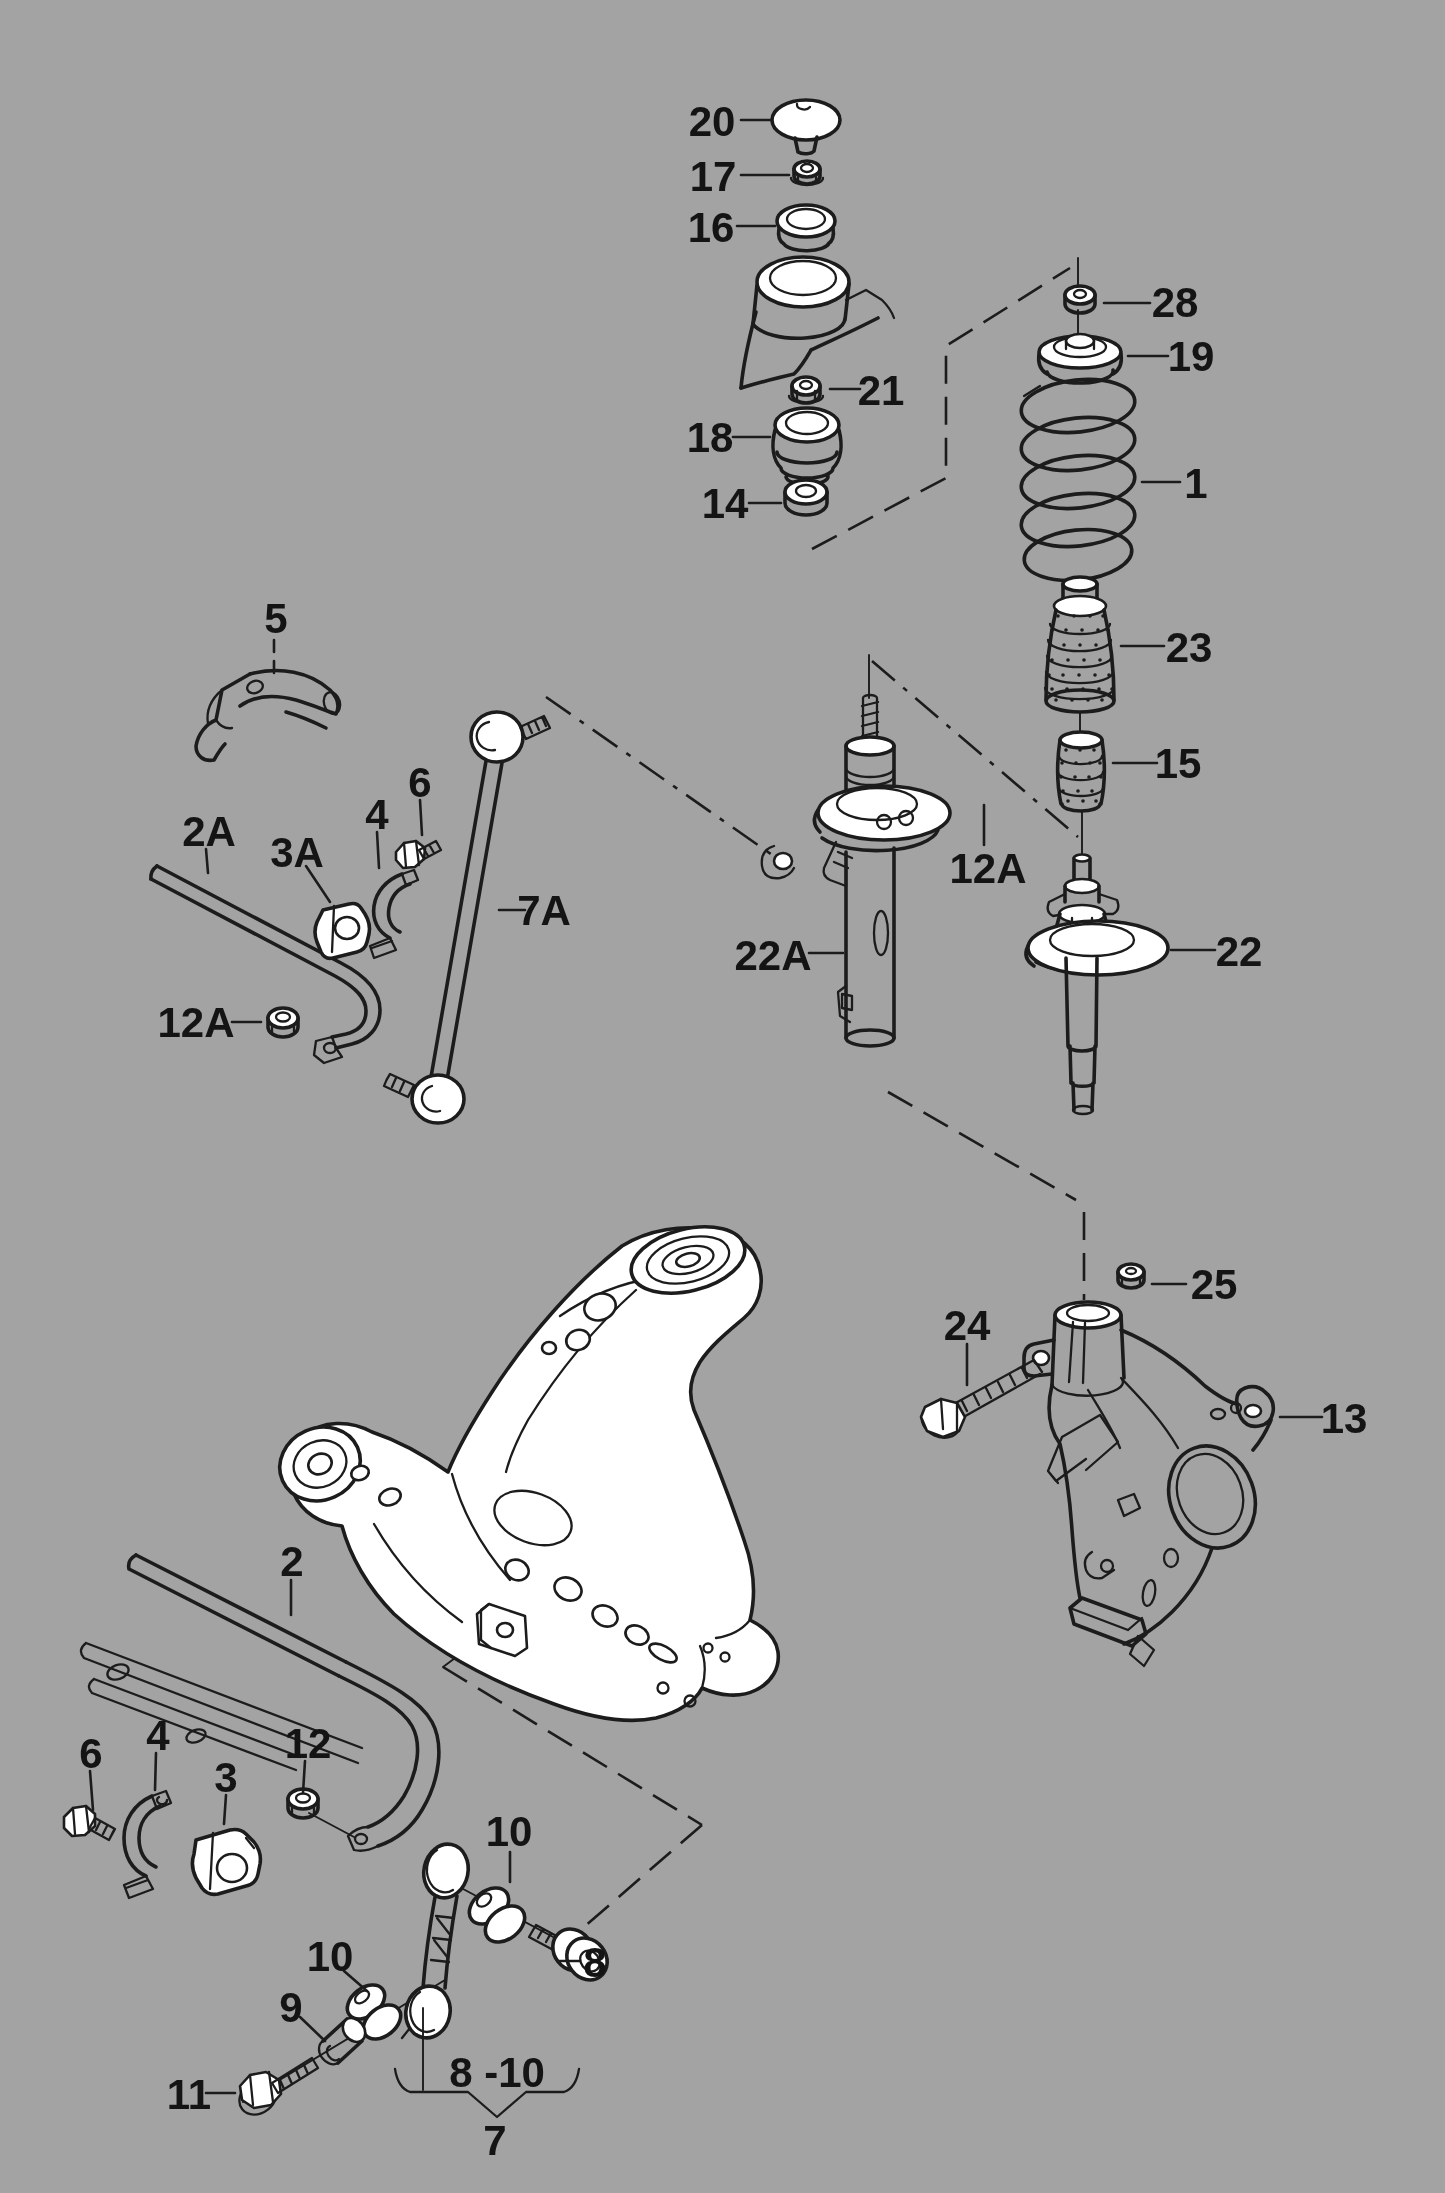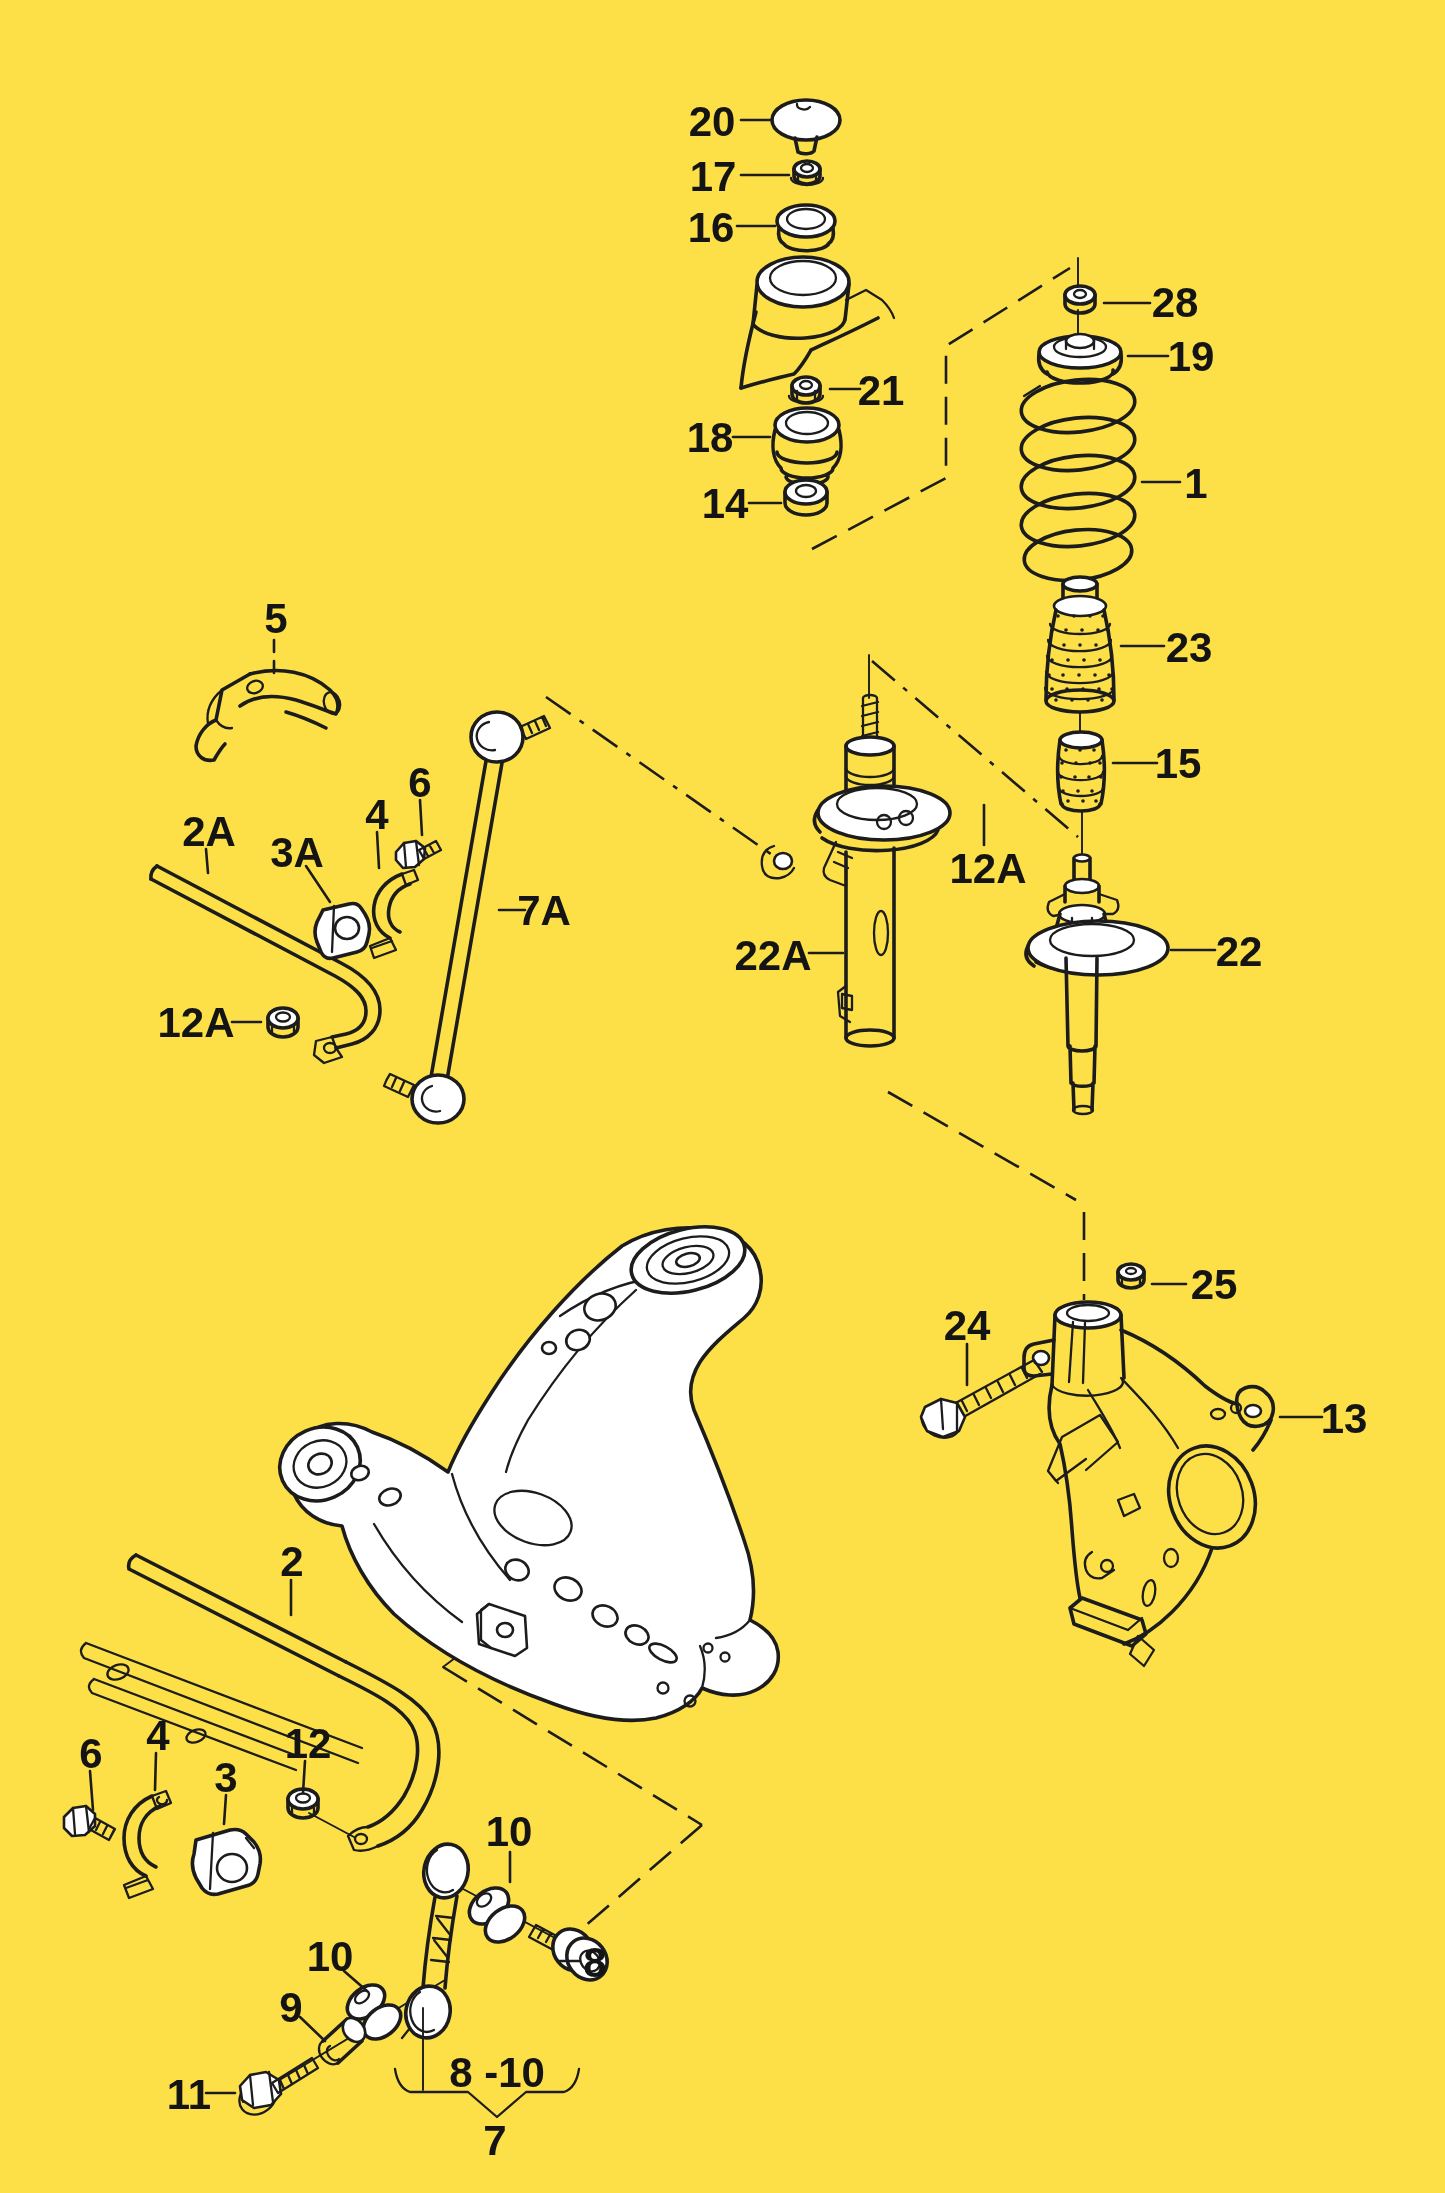--- a/index.html
+++ b/index.html
@@ -1,16 +1,16 @@
 <!DOCTYPE html>
 <html><head>
 <meta charset="utf-8">
 <style>
   html,body{margin:0;padding:0;background:#e8e8e8;}
-  .stage{position:relative;width:1445px;height:2193px;background:#fde047;margin:0 auto;
+  .stage{position:relative;width:1445px;height:2193px;background:#a3a3a3;margin:0 auto;
          font-family:"Liberation Sans",sans-serif;overflow:hidden;}
   svg{position:absolute;left:0;top:0;}
   .ln  {fill:none;stroke:#1c1c1c;stroke-width:3.6;stroke-linecap:round;stroke-linejoin:round;}
   .ln2 {fill:none;stroke:#1c1c1c;stroke-width:2.3;stroke-linecap:round;stroke-linejoin:round;}
   .thin{fill:none;stroke:#1c1c1c;stroke-width:1.9;stroke-linecap:round;}
   .wf  {fill:#ffffff;stroke:#1c1c1c;stroke-width:3.6;stroke-linejoin:round;}
   .wf2 {fill:#ffffff;stroke:#1c1c1c;stroke-width:2.6;stroke-linejoin:round;}
   .dsh {fill:none;stroke:#1c1c1c;stroke-width:2.6;stroke-dasharray:28 13;}
   .dshd{fill:none;stroke:#1c1c1c;stroke-width:2.6;stroke-dasharray:30 11 5 11;}
   .lbl {font-family:"Liberation Sans",sans-serif;font-weight:bold;font-size:42px;fill:#141414;

